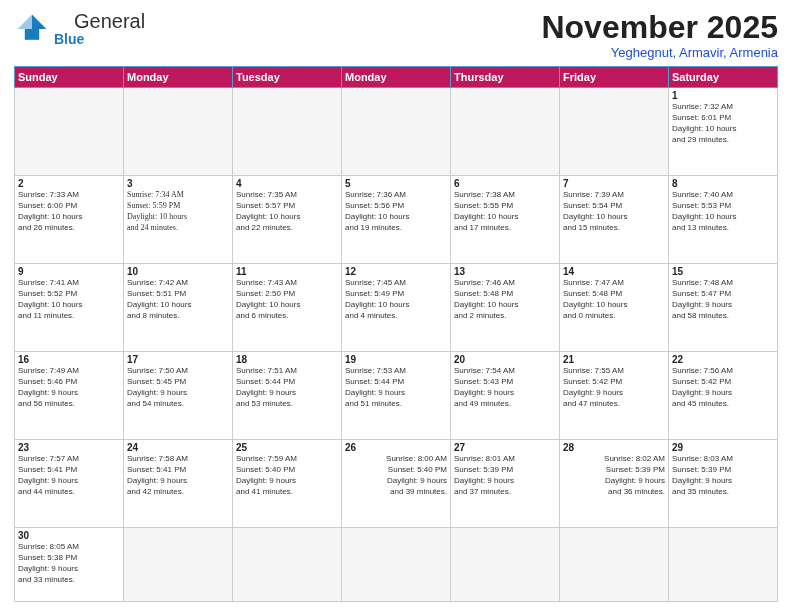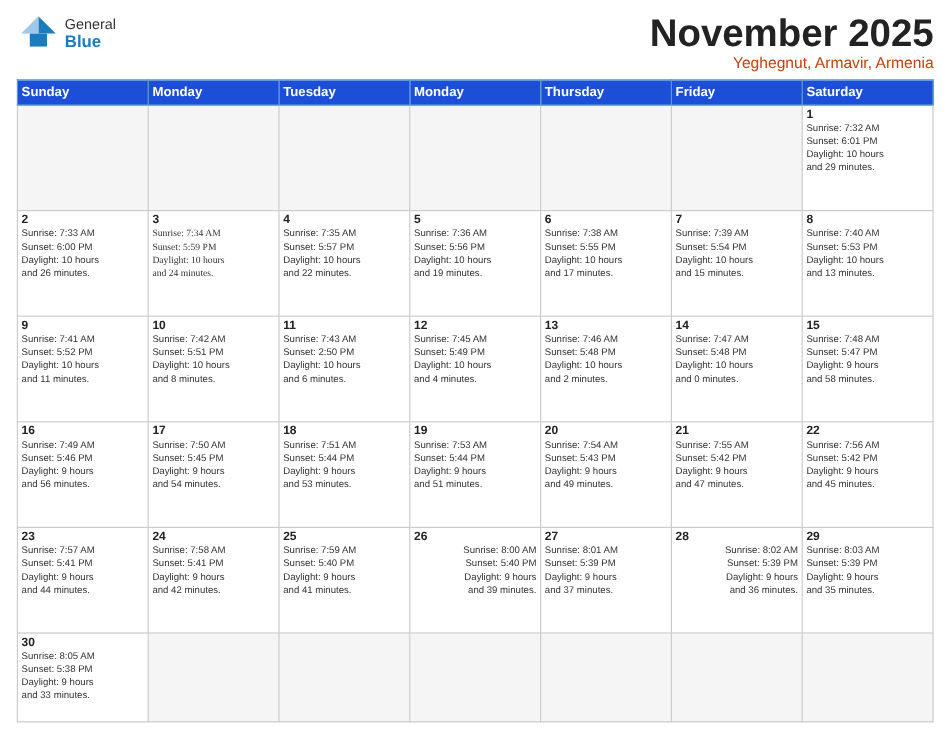--- a/index.html
+++ b/index.html
@@ -28,23 +28,24 @@
       align-items: center;
       gap: 4px;
       font-size: 13px;
     }
     .logo-text {
       display: flex;
       flex-direction: column;
       line-height: 1.1;
     }
     .logo-general {
-      font-size: 12px;
+      font-size: 20px;
       color: #333;
       font-weight: normal;
+      margin-left: 20px;
     }
     .logo-blue {
       font-size: 14px;
       color: #1a7bbf;
       font-weight: bold;
     }
     .logo-icon {
       width: 36px;
       height: 36px;
     }
@@ -52,31 +53,31 @@
       text-align: right;
     }
     .month-title {
       font-size: 32px;
       font-weight: bold;
       color: #222;
       line-height: 1.1;
     }
     .location {
       font-size: 13px;
-      color: #c2410c;
+      color: #1d4ed8;
     }
     .calendar {
       flex: 1;
       border: 1px solid #ccc;
       border-collapse: collapse;
       width: 100%;
       table-layout: fixed;
     }
     .calendar th {
-      background: #1d4ed8;
+      background: #be185d;
       color: #fff;
       font-size: 11px;
       font-weight: bold;
       padding: 4px 3px;
       text-align: left;
       border: 1px solid #5a9ad4;
     }
     .calendar td {
       border: 1px solid #ccc;
       vertical-align: top;

